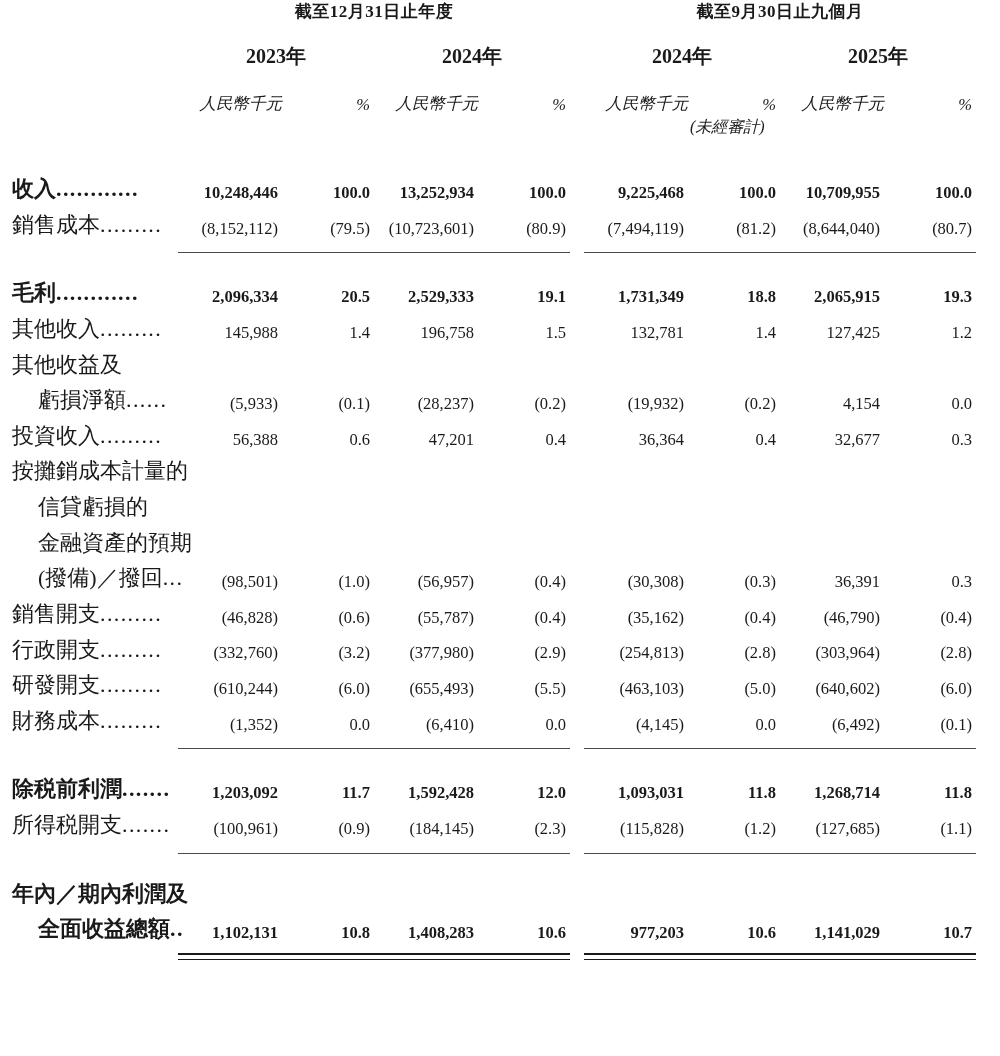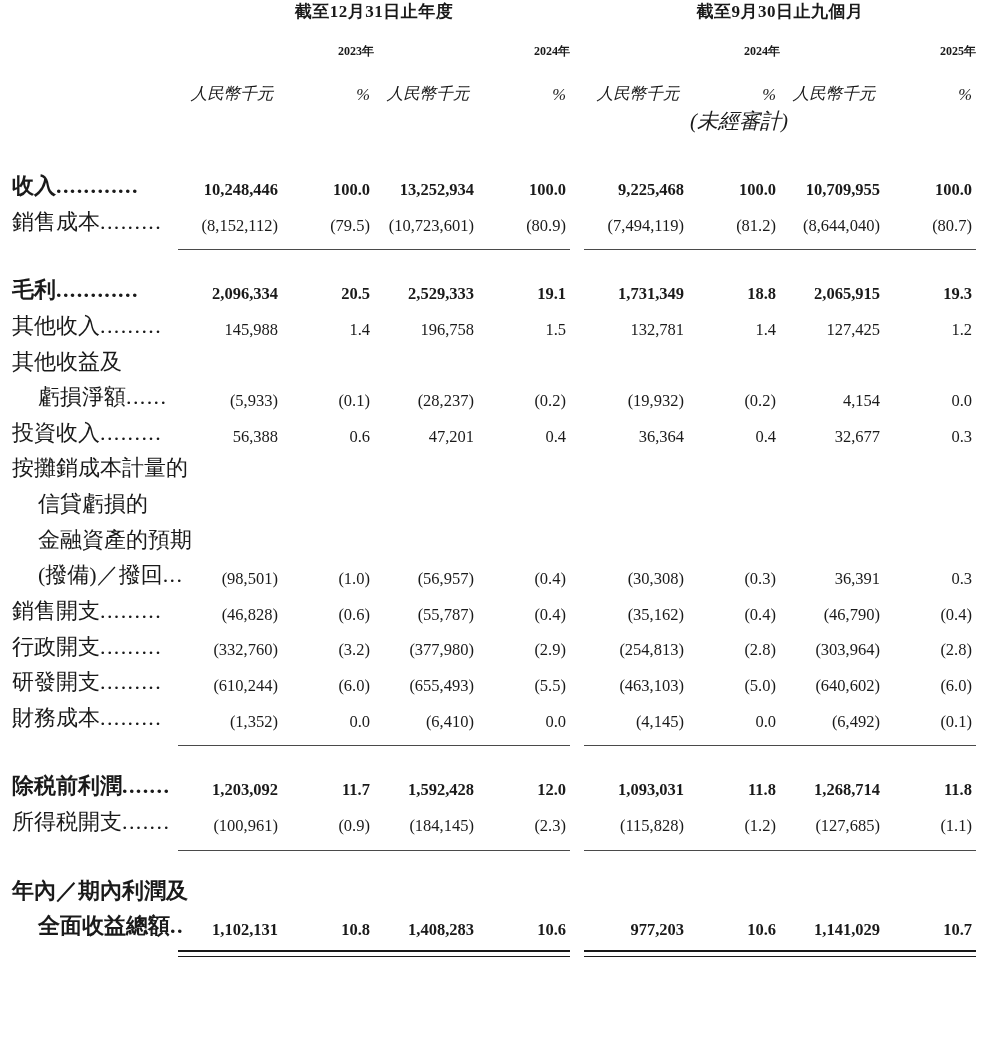--- a/index.html
+++ b/index.html
@@ -49,40 +49,40 @@
     letter-spacing: .5px;
     padding-bottom: 5px;
     white-space: nowrap;
   }
   .grp-rule {
     height: 8px;
     padding: 0;
   }
 
   .yr-title {
-    text-align: right;
+    text-align: center;
     font-weight: bold;
-    font-size: 12px;
+    font-size: 20px;
     padding-top: 7px;
     padding-bottom: 5px;
     white-space: nowrap;
   }
   .yr-rule { height: 9px; }
 
   .unit {
     font-style: italic;
     font-size: 16.5px;
     padding-top: 9px;
     white-space: nowrap;
   }
-  .unit.left  { text-align: center;  padding-left: 4px; }
+  .unit.left  { text-align: right;  padding-left: 4px; }
   .unit.right { text-align: right; padding-right: 4px; }
   .unaudited {
     font-style: italic;
-    font-size: 21px;
+    font-size: 16px;
     text-align: left;
     white-space: nowrap;
     padding-top: 2px;
     padding-left: 2px;
   }
 
   
   .lbl {
     font-size: 22px;
     white-space: nowrap;

